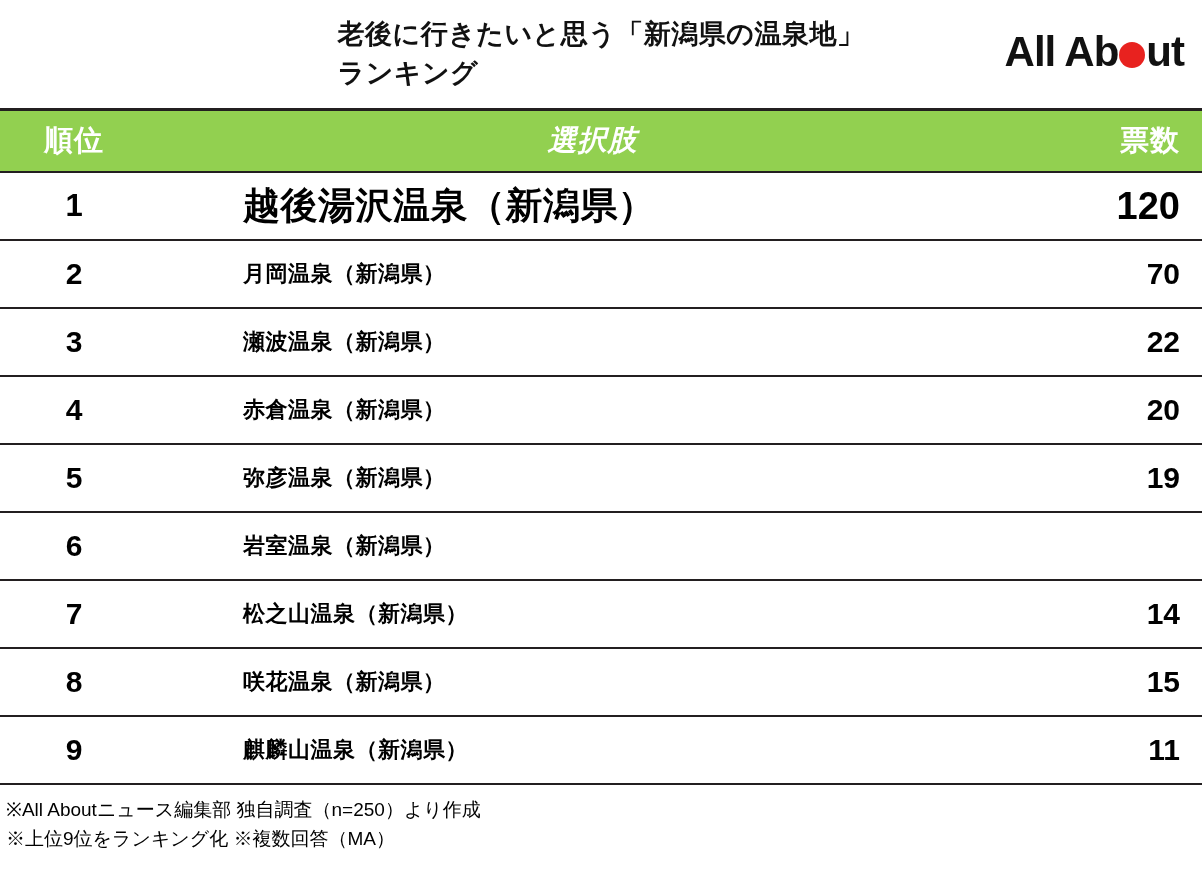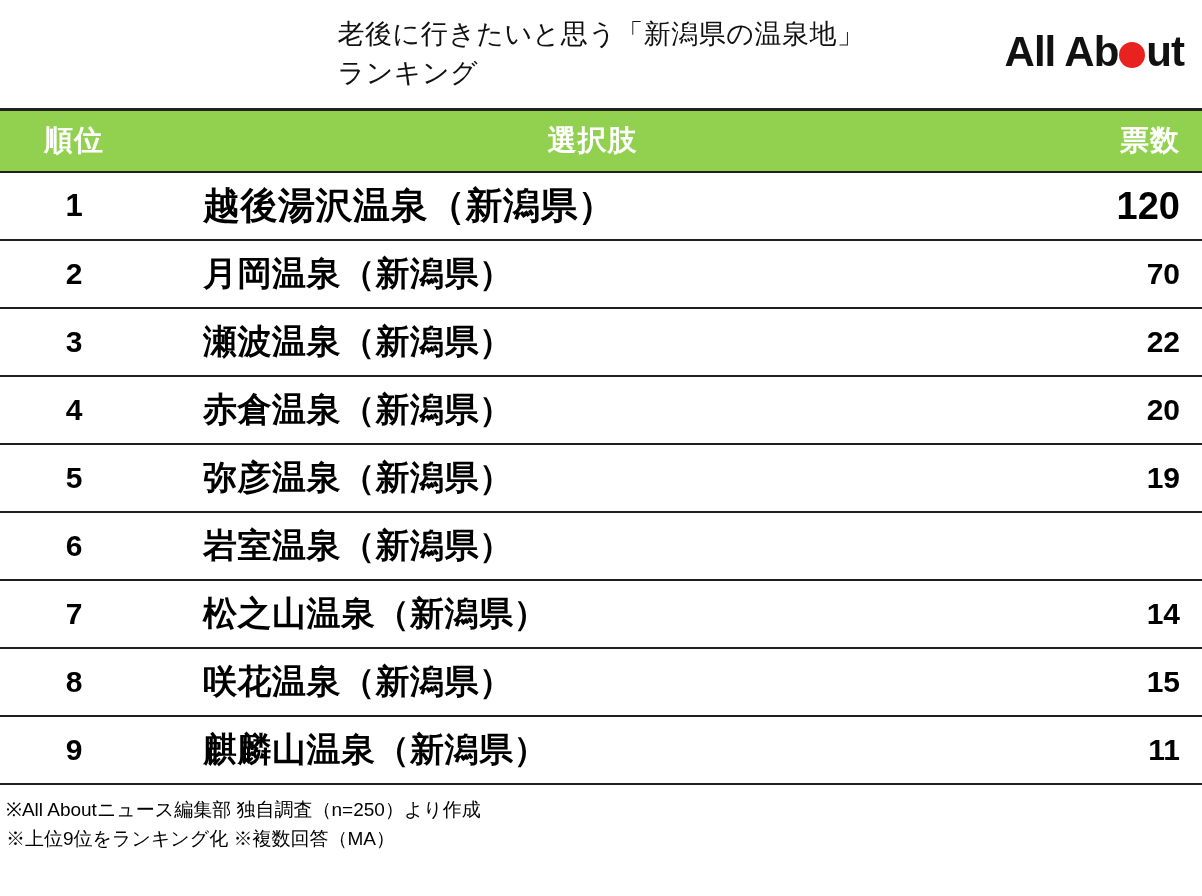--- a/index.html
+++ b/index.html
@@ -25,21 +25,21 @@
   .header {
     position: relative;
     height: 108px;
     display: flex;
     align-items: center;
     justify-content: center;
     box-sizing: border-box;
   }
   .title {
     font-size: 27px;
-    font-weight: normal;
+    font-weight: bold;
     line-height: 1.45;
     text-align: center;
     letter-spacing: 0.5px;
     max-width: 800px;
     margin: 0 auto;
     color: #111111;
   }
   .title .line2 {
     display: block;
     text-align: left;
@@ -80,20 +80,21 @@
     border-top: 3px solid #231f20;
     border-bottom: 0;
     box-sizing: border-box;
   }
   .row {
     display: flex;
     align-items: center;
     border-bottom: 2px solid #231f20;
     box-sizing: border-box;
     height: 68px;
+    gap: 40px;
   }
   .row.header-row {
     background: #92d050;
     height: 62px;
     border-bottom: 2px solid #231f20;
   }
   .col-rank {
     width: 148px;
     flex: 0 0 148px;
     text-align: center;
@@ -116,33 +117,34 @@
   .header-row .col-choice,
   .header-row .col-votes {
     color: #ffffff;
     font-size: 29px;
     font-weight: bold;
     letter-spacing: 1px;
   }
   .header-row .col-choice {
     text-align: center;
     padding-left: 0;
+    font-style: italic;
   }
   .header-row .col-votes {
     text-align: right;
     padding-right: 22px;
   }
 
   .rank-num {
     font-size: 30px;
     font-weight: bold;
   }
   .row.top .rank-num { font-size: 31px; }
   .choice-name {
-    font-size: 34px;
+    font-size: 22px;
     font-weight: bold;
     letter-spacing: 0.5px;
     padding-left: 45px;
     display: block;
   }
   .row.top .choice-name { font-size: 37px; }
   .votes-num {
     font-size: 30px;
     font-weight: bold;
   }

